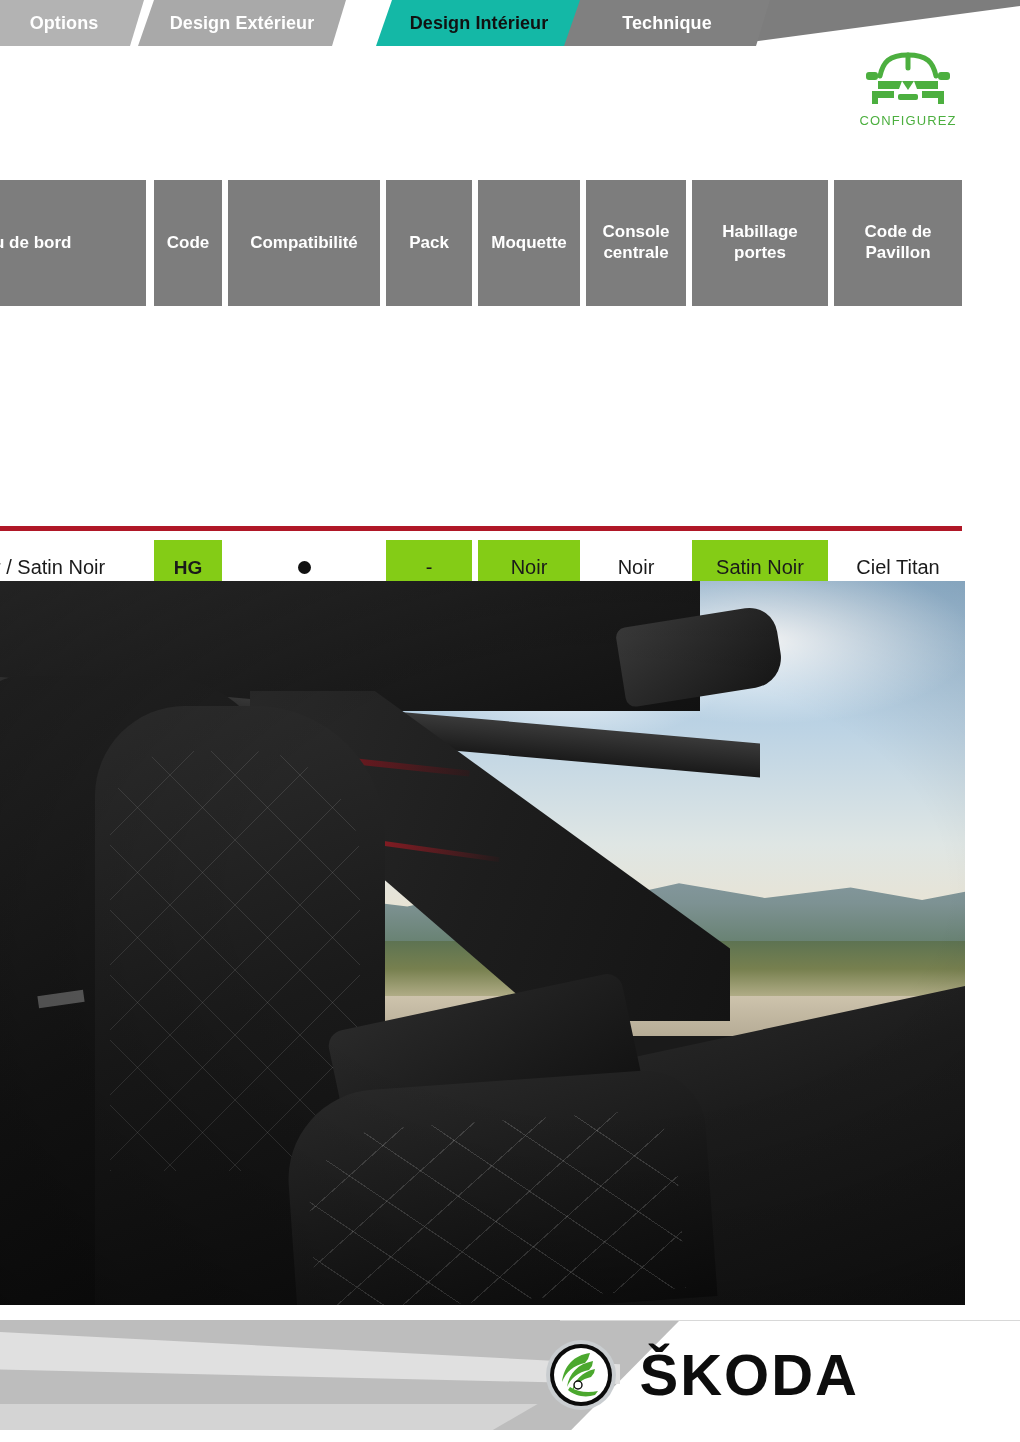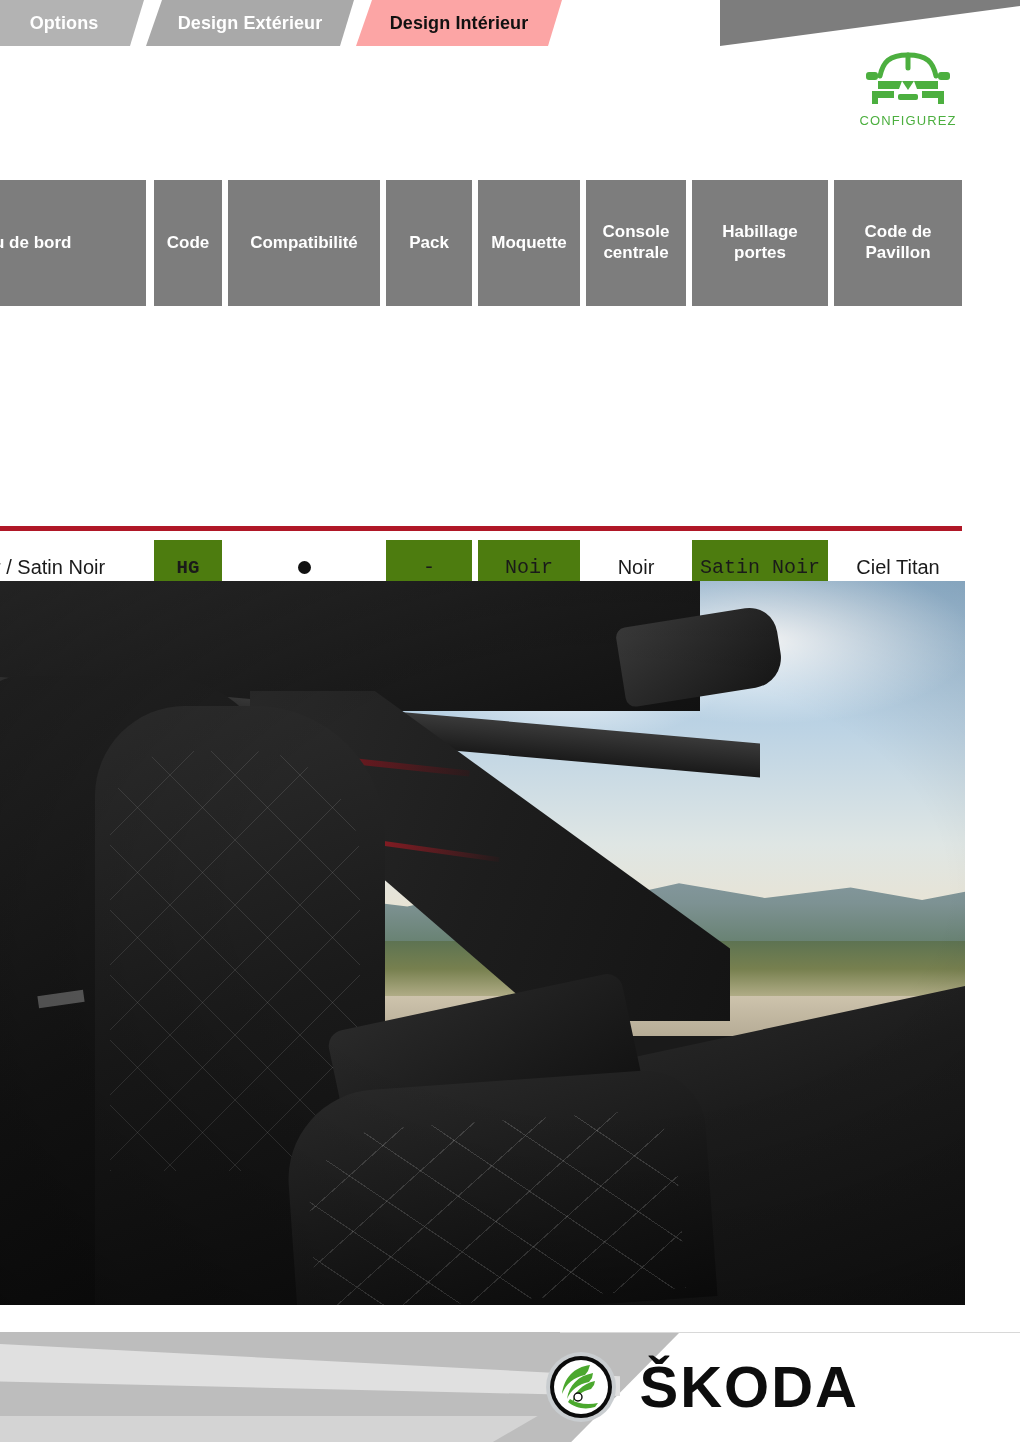--- a/index.html
+++ b/index.html
@@ -20,23 +20,23 @@
   }
   .tab {
     position:absolute; top:0; height:46px;
     display:flex; align-items:center; justify-content:center;
     color:#ffffff; font-size:18px; font-weight:700;
     letter-spacing:0.1px;
     white-space:nowrap;
   }
   .tab.t0 { left:-16px;  width:160px; background:#b3b3b3;
             clip-path: polygon(0 0, 100% 0, calc(100% - 14px) 100%, 0 100%); }
-  .tab.t1 { left:146px;  width:208px; background:#a9a9a9;
+  .tab.t1 { left:138px;  width:208px; background:#a9a9a9;
             clip-path: polygon(16px 0, 100% 0, calc(100% - 14px) 100%, 0 100%); }
-  .tab.t2 { left:356px;  width:206px; background:#fca5a5; color:#111111;
+  .tab.t2 { left:376px;  width:206px; background:#14b8a6; color:#111111;
             clip-path: polygon(16px 0, 100% 0, calc(100% - 14px) 100%, 0 100%); }
   .tab.t3 { left:564px;  width:206px; background:#808080;
             clip-path: polygon(16px 0, 100% 0, calc(100% - 14px) 100%, 0 100%); }
   .tab-label { pointer-events:none; }
 
   
   .configurez {
     position:absolute; right:46px; top:46px;
     width:132px; text-align:center;
   }
@@ -63,21 +63,21 @@
     background:#b01727;
   }
 
   .trow { position:absolute; left:0; top:360px; height:55px; width:1020px; }
   .td {
     position:absolute; top:0; height:55px;
     display:flex; align-items:center; justify-content:center;
     font-size:20px; color:#1a1a1a; text-align:center;
     white-space:nowrap;
   }
-  .td.shade { background:#4d7c0f;font-family:Liberation Mono, monospace; }
+  .td.shade { background:#84cc16; }
   .td.bold { font-weight:700; font-size:19px; }
   .dot-cell .dot {
     width:13px; height:13px; border-radius:50%; background:#111111; display:block;
   }
   .speck {
     position:absolute; left:957px; top:416px;
     width:5px; height:5px; background:#1a1a1a;
   }
 
   
@@ -182,21 +182,21 @@
     background: radial-gradient(ellipse 120% 100% at 62% 42%, rgba(0,0,0,0) 30%, rgba(0,0,0,0.45) 100%);
   }
   .photo .tag {
     position:absolute; left:38px; top:412px; width:46px; height:12px;
     background:#6a6a6a; opacity:0.85; transform: rotate(-8deg);
     font-size:6px; color:#ddd; text-align:center; line-height:12px;
     letter-spacing:0.3px; overflow:hidden;
   }
 
   
-  .footer { position:absolute; left:0; bottom:0; width:907px; height:118px; background:#ffffff; }
+  .footer { position:absolute; left:0; bottom:12px; width:907px; height:118px; background:#ffffff; }
   .footer .band {
     position:absolute; left:0; top:8px; width:680px; height:110px; background:#bdbdbd;
     clip-path: polygon(0 0, 100% 0, 84% 100%, 0 100%);
   }
   .footer .band2 {
     position:absolute; left:0; top:20px; width:620px; height:52px; background:#e0e0e0;
     clip-path: polygon(0 0, 100% 62%, 100% 100%, 0 72%);
   }
   .footer .band3 {
     position:absolute; left:0; top:92px; width:560px; height:26px; background:#d4d4d4;
@@ -221,20 +221,23 @@
   <div class="tabbar">
     <div class="tab-diag"></div>
     <div class="tab t0">
       <span class="tab-label">Options</span>
     </div>
     <div class="tab t1">
       <span class="tab-label">Design Extérieur</span>
     </div>
     <div class="tab t2">
       <span class="tab-label">Design Intérieur</span>
+    </div>
+    <div class="tab t3">
+      <span class="tab-label">Technique</span>
     </div>
   </div>
 
   <div class="configurez">
     <svg width="104" height="62" viewBox="0 0 104 62">
       <g fill="none" stroke="#4caf3f" stroke-width="5" stroke-linecap="round" stroke-linejoin="round">
         <path d="M24 30 C27 16, 33 9, 52 9 C71 9, 77 16, 80 30"></path>
         <path d="M52 9 L52 22"></path>
       </g>
       <g fill="#4caf3f">

